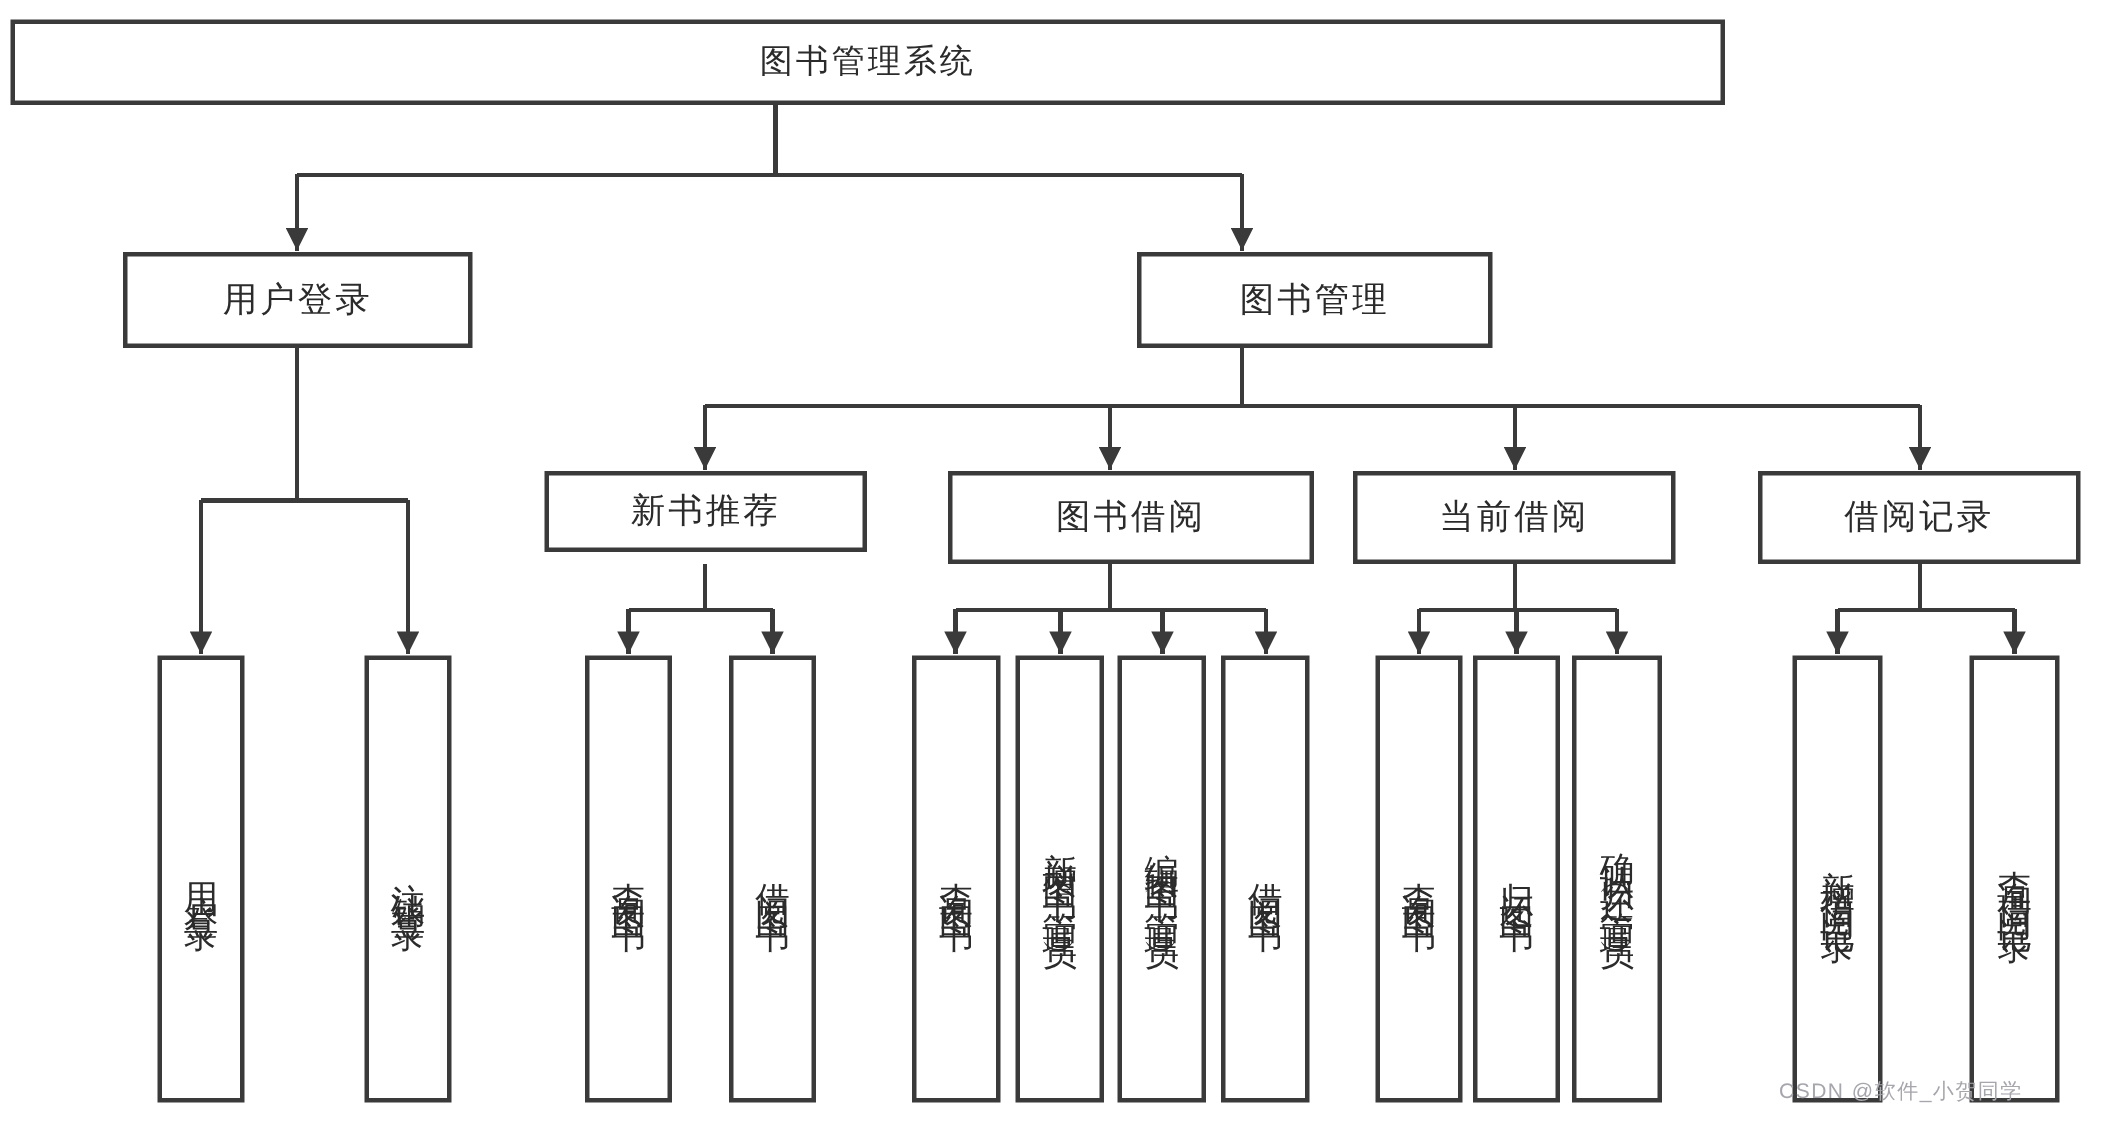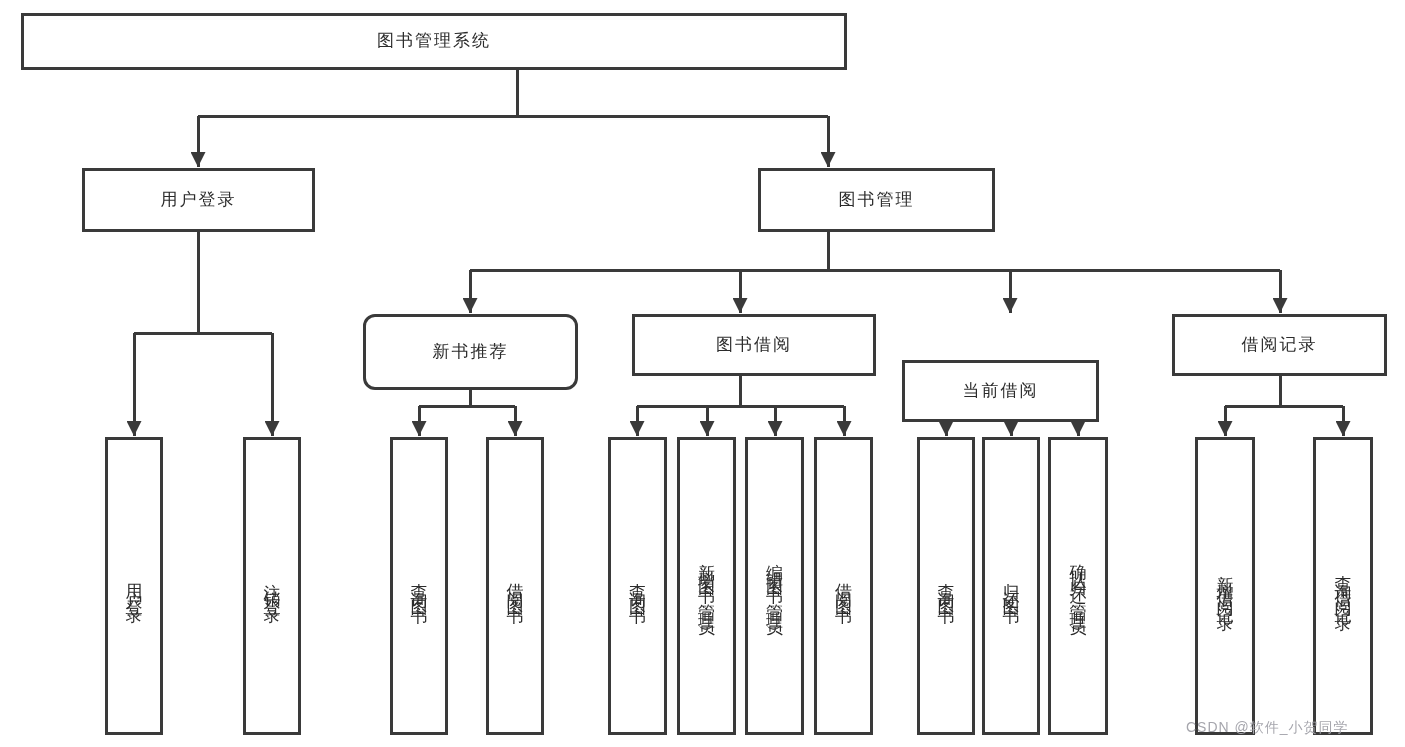--- a/index.html
+++ b/index.html
@@ -38,21 +38,21 @@
   }
   .node{
     position:absolute;
     box-sizing:border-box;
     background:var(--box-fill);
     border:3px solid var(--box-border);
     display:flex;
     align-items:center;
     justify-content:center;
     z-index:2;
-    font-size:17px;
+    font-size:23px;
     letter-spacing:2px;
     line-height:1.2;
     white-space:nowrap;
   }
   .node.vbox span{
     writing-mode:vertical-rl;
     text-orientation:mixed;
     letter-spacing:8px;
     line-height:1;
   }
@@ -113,38 +113,38 @@
     <line x1="946" y1="406" x2="946" y2="436" marker-end="url(#arrow)"></line>
     <line x1="1011" y1="406" x2="1011" y2="436" marker-end="url(#arrow)"></line>
     <line x1="1078" y1="406" x2="1078" y2="436" marker-end="url(#arrow)"></line>
 
     <line x1="1280" y1="376" x2="1280" y2="408"></line>
     <line x1="1225" y1="406.5" x2="1343" y2="406.5"></line>
     <line x1="1225" y1="406" x2="1225" y2="436" marker-end="url(#arrow)"></line>
     <line x1="1343" y1="406" x2="1343" y2="436" marker-end="url(#arrow)"></line>
   </svg>
 
-  <div class="node" style="left:21px;top:13px;width:826px;height:57px;font-size:17px;">
+  <div class="node" style="left:7px;top:13px;width:1143px;height:57px;font-size:22px;">
     <span>图书管理系统</span>
   </div>
 
   <div class="node" style="left:82px;top:168px;width:233px;height:64px;">
     <span>用户登录</span>
   </div>
   <div class="node" style="left:710px;top:168px;width:237px;height:64px;margin-left:48px;">
     <span>图书管理</span>
   </div>
 
-  <div class="node" style="left:363px;top:314px;width:215px;height:76px;border-radius:12px;">
+  <div class="node" style="left:363px;top:314px;width:215px;height:54px;">
     <span>新书推荐</span>
   </div>
   <div class="node" style="left:632px;top:314px;width:244px;height:62px;">
     <span>图书借阅</span>
   </div>
-  <div class="node" style="left:902px;top:314px;width:197px;height:62px;margin-top:46px;">
+  <div class="node" style="left:902px;top:314px;width:215px;height:62px;">
     <span>当前借阅</span>
   </div>
   <div class="node" style="left:1172px;top:314px;width:215px;height:62px;">
     <span>借阅记录</span>
   </div>
 
   <div class="node vbox" style="left:105px;top:437px;width:58px;height:298px;">
     <span>用户登录</span>
   </div>
   <div class="node vbox" style="left:243px;top:437px;width:58px;height:298px;">

